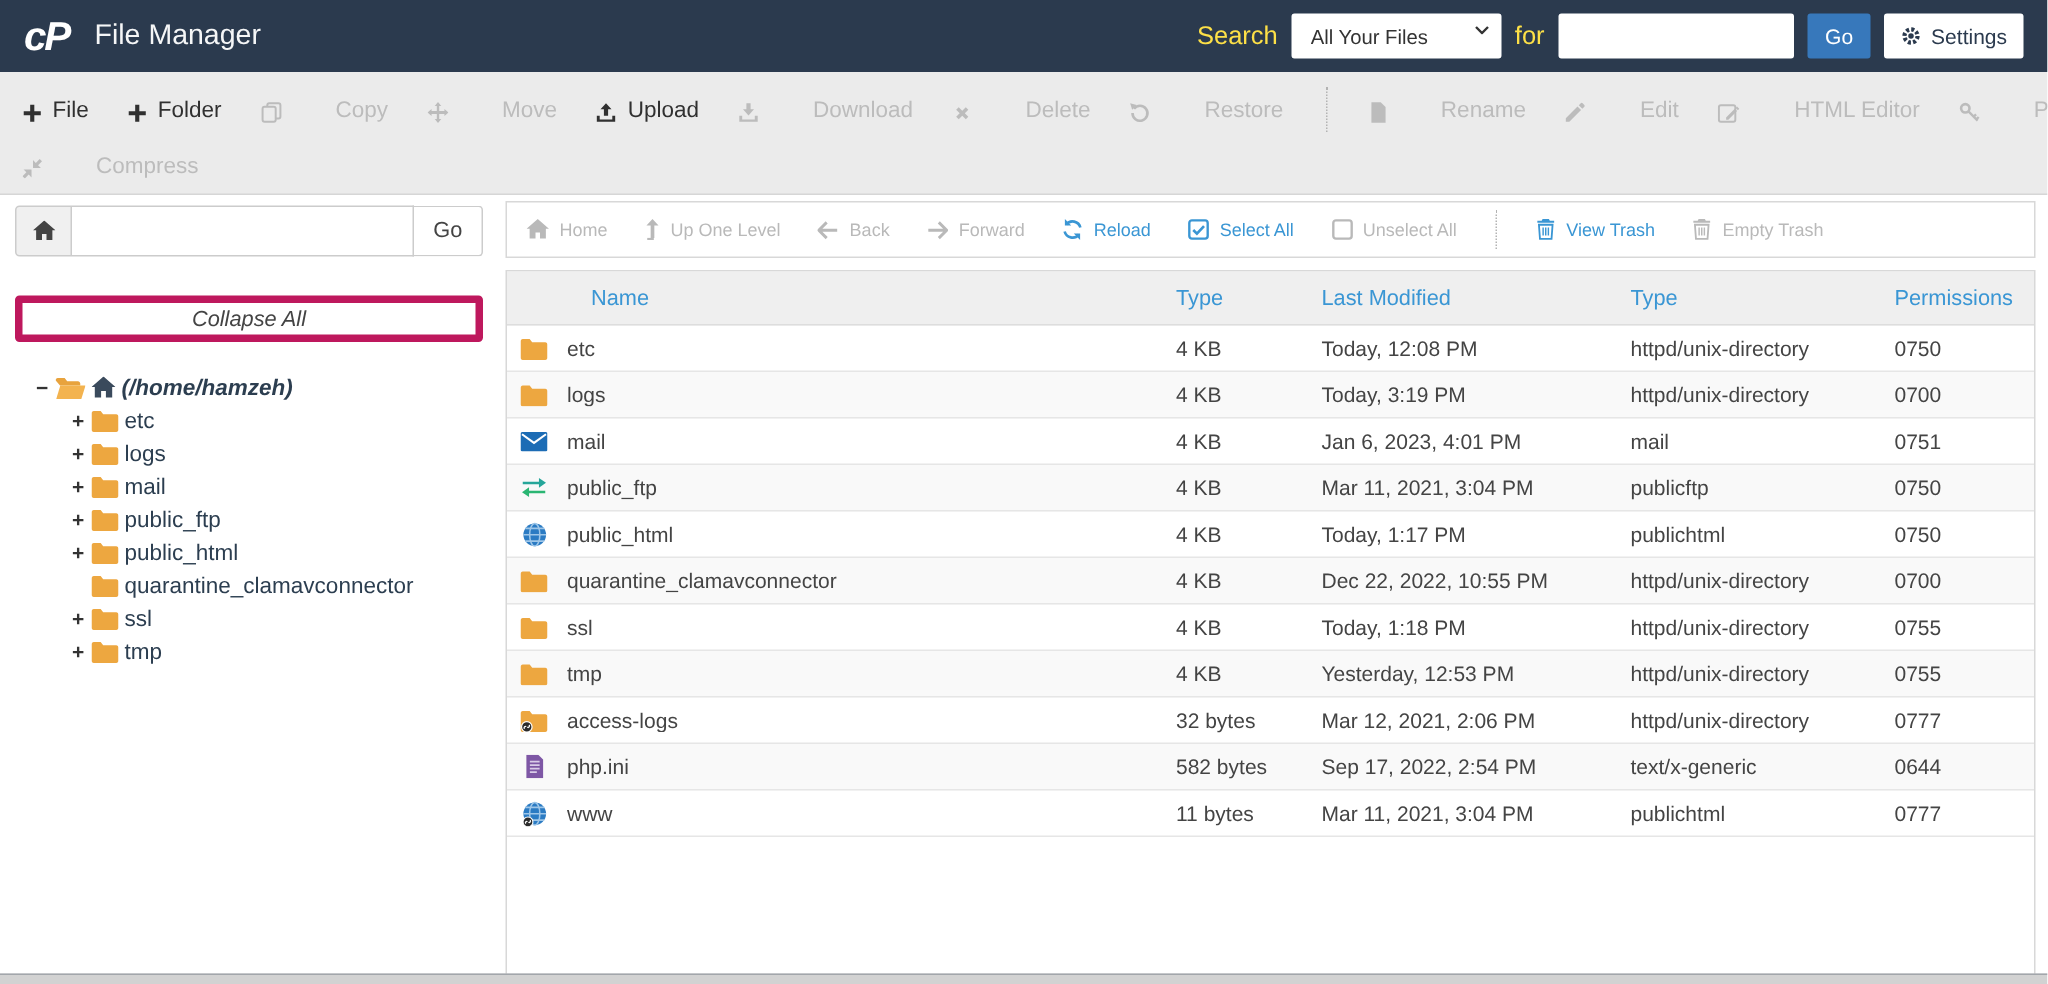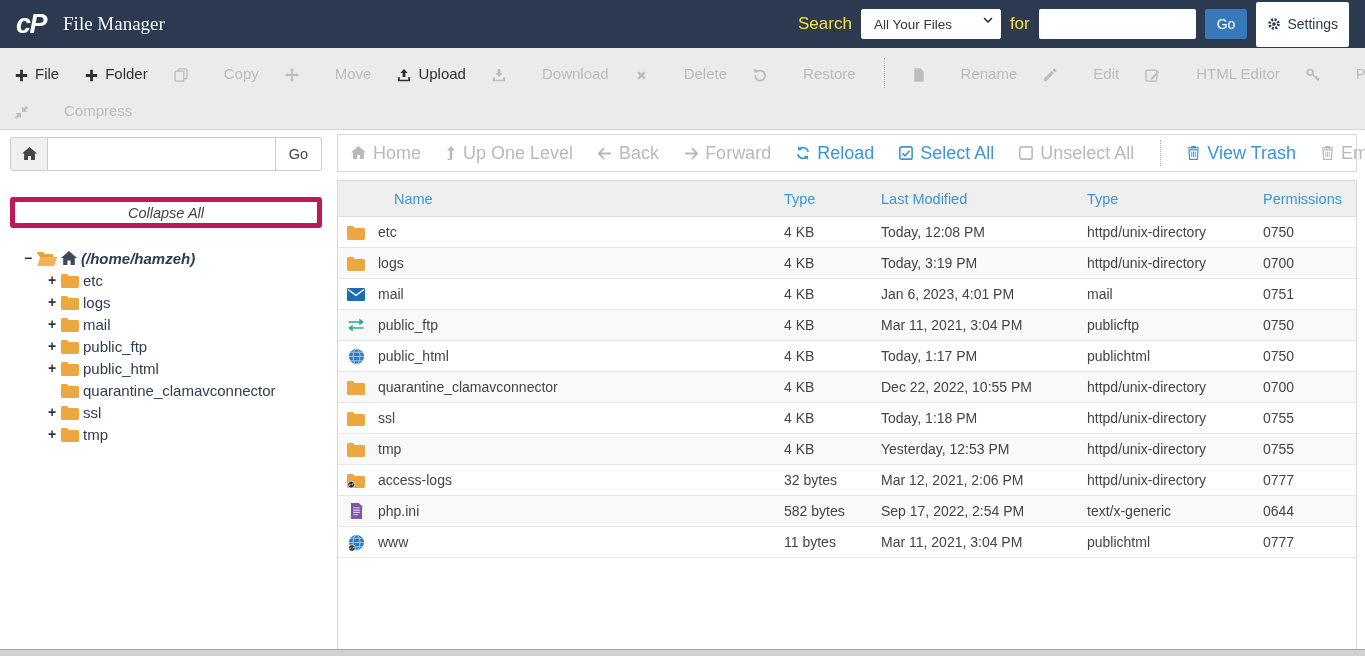--- a/index.html
+++ b/index.html
@@ -4,29 +4,29 @@
 <style>
   * { box-sizing: border-box; margin: 0; padding: 0; }
   html,body { width:1365px; height:656px; overflow:hidden; }
   body { font-family:"Liberation Sans", sans-serif; background:#fff; position:relative; }
   button { font-family:inherit; background:none; border:none; cursor:pointer; }
   input, select { font-family:inherit; }
 
   
   .topbar { height:48px; background:var(--header_bg,#2b3a4e); display:flex; align-items:center; padding:0 16px; color:#fff; }
   .logo { font-weight:700; font-style:italic; font-size:27px; letter-spacing:-1.5px; color:#fff; }
-  .app-title { font-size:19px; font-weight:400; color:#f5f6f7; margin-left:17px;font-family:Liberation Serif, serif; }
+  .app-title { font-size:19px; font-weight:400; color:#f5f6f7; margin-left:17px; }
   .search-area { margin-left:auto; display:flex; align-items:center; gap:9px; }
   .search-label, .for-label { font-size:17px; color:#fde047; }
   .select-wrap { position:relative; }
   .select-wrap select { appearance:none; -webkit-appearance:none; width:140px; height:30px; border:1px solid #fff; border-radius:2px; background:#fff; color:#333; font-size:13.5px; padding:0 22px 0 12px; }
   .select-wrap .chev { position:absolute; right:8px; top:8px; pointer-events:none; }
   .search-input { width:157px; height:30px; border:none; border-radius:2px; padding:0 8px; font-size:13.5px; color:#333; }
   .go-btn { height:30px; padding:0 12px; background:var(--button_blue,#3778bb); color:#fff; font-size:14px; border-radius:2px; }
-  .settings-btn { height:45px; padding:0 11px; background:#fff; color:#2b3a4e; font-size:14px; border-radius:2px; display:inline-flex; align-items:center; gap:6px; font-weight:400; }
+  .settings-btn { height:30px; padding:0 11px; background:#fff; color:#2b3a4e; font-size:14px; border-radius:2px; display:inline-flex; align-items:center; gap:6px; font-weight:400; }
 
   
   .toolbar { background:#ebebeb; border-bottom:1px solid #d6d6d6; padding:10px 15px; }
   .tb-row { display:flex; align-items:center; gap:26px; white-space:nowrap; }
   .tb-row + .tb-row { margin-top:14px; }
   .tb-item { display:inline-flex; align-items:flex-end; gap:7px; font-size:15px; color:#303030; padding:0; }
   .tb-item .ico { display:inline-flex; }
   .tb-item.disabled { color:#bcbcbc;gap:36px; }
   .vdivider { border-left:1px dotted #b3b3b3; height:30px; margin:0 2px; }
 
@@ -44,21 +44,21 @@
   .tree { margin-top:19px; font-size:15px; color:#2c3e50; }
   .tree-row { display:flex; align-items:center; height:22px; padding-left:14px; cursor:pointer; }
   .tree-row.lv1 { padding-left:38px; }
   .tree-row.bold .tree-label { font-weight:700;font-style:italic; }
   .expand { width:13px; font-weight:700; font-size:14px; color:#333; flex-shrink:0; }
   .tree .ico { display:inline-flex; margin-right:4px; }
   .tree-label { white-space:nowrap; }
 
   
   .navbar { border:1px solid #d8d8d8; background:#fff; height:38px; flex-shrink:0; display:flex; align-items:center; gap:25px; padding:0 13px; white-space:nowrap; }
-  .nav-item { display:inline-flex; align-items:center; gap:7px; font-size:18px; color:#b9b9b9; padding:0; }
+  .nav-item { display:inline-flex; align-items:center; gap:7px; font-size:12px; color:#b9b9b9; padding:0; }
   .nav-item.on { color:var(--accent_blue,#3a96d4); }
   .nav-item .ico { display:inline-flex; }
   .navbar .vdivider { height:26px; margin:0 1px; }
 
   
   .table-panel { border:1px solid #d8d8d8; background:#fff; flex:1; overflow:hidden; display:flex; flex-direction:column; }
   .ft-header, .ft-row { display:grid; grid-template-columns:446px 97px 206px 176px 1fr; align-items:center; }
   .ft-header { background:#efefef; height:36px; color:var(--accent_blue,#3a96d4); font-size:14.5px; border-bottom:1px solid #ddd; flex-shrink:0; }
   .ft-hcell { cursor:pointer; }
   .ft-hcell.name { padding-left:56px; }

